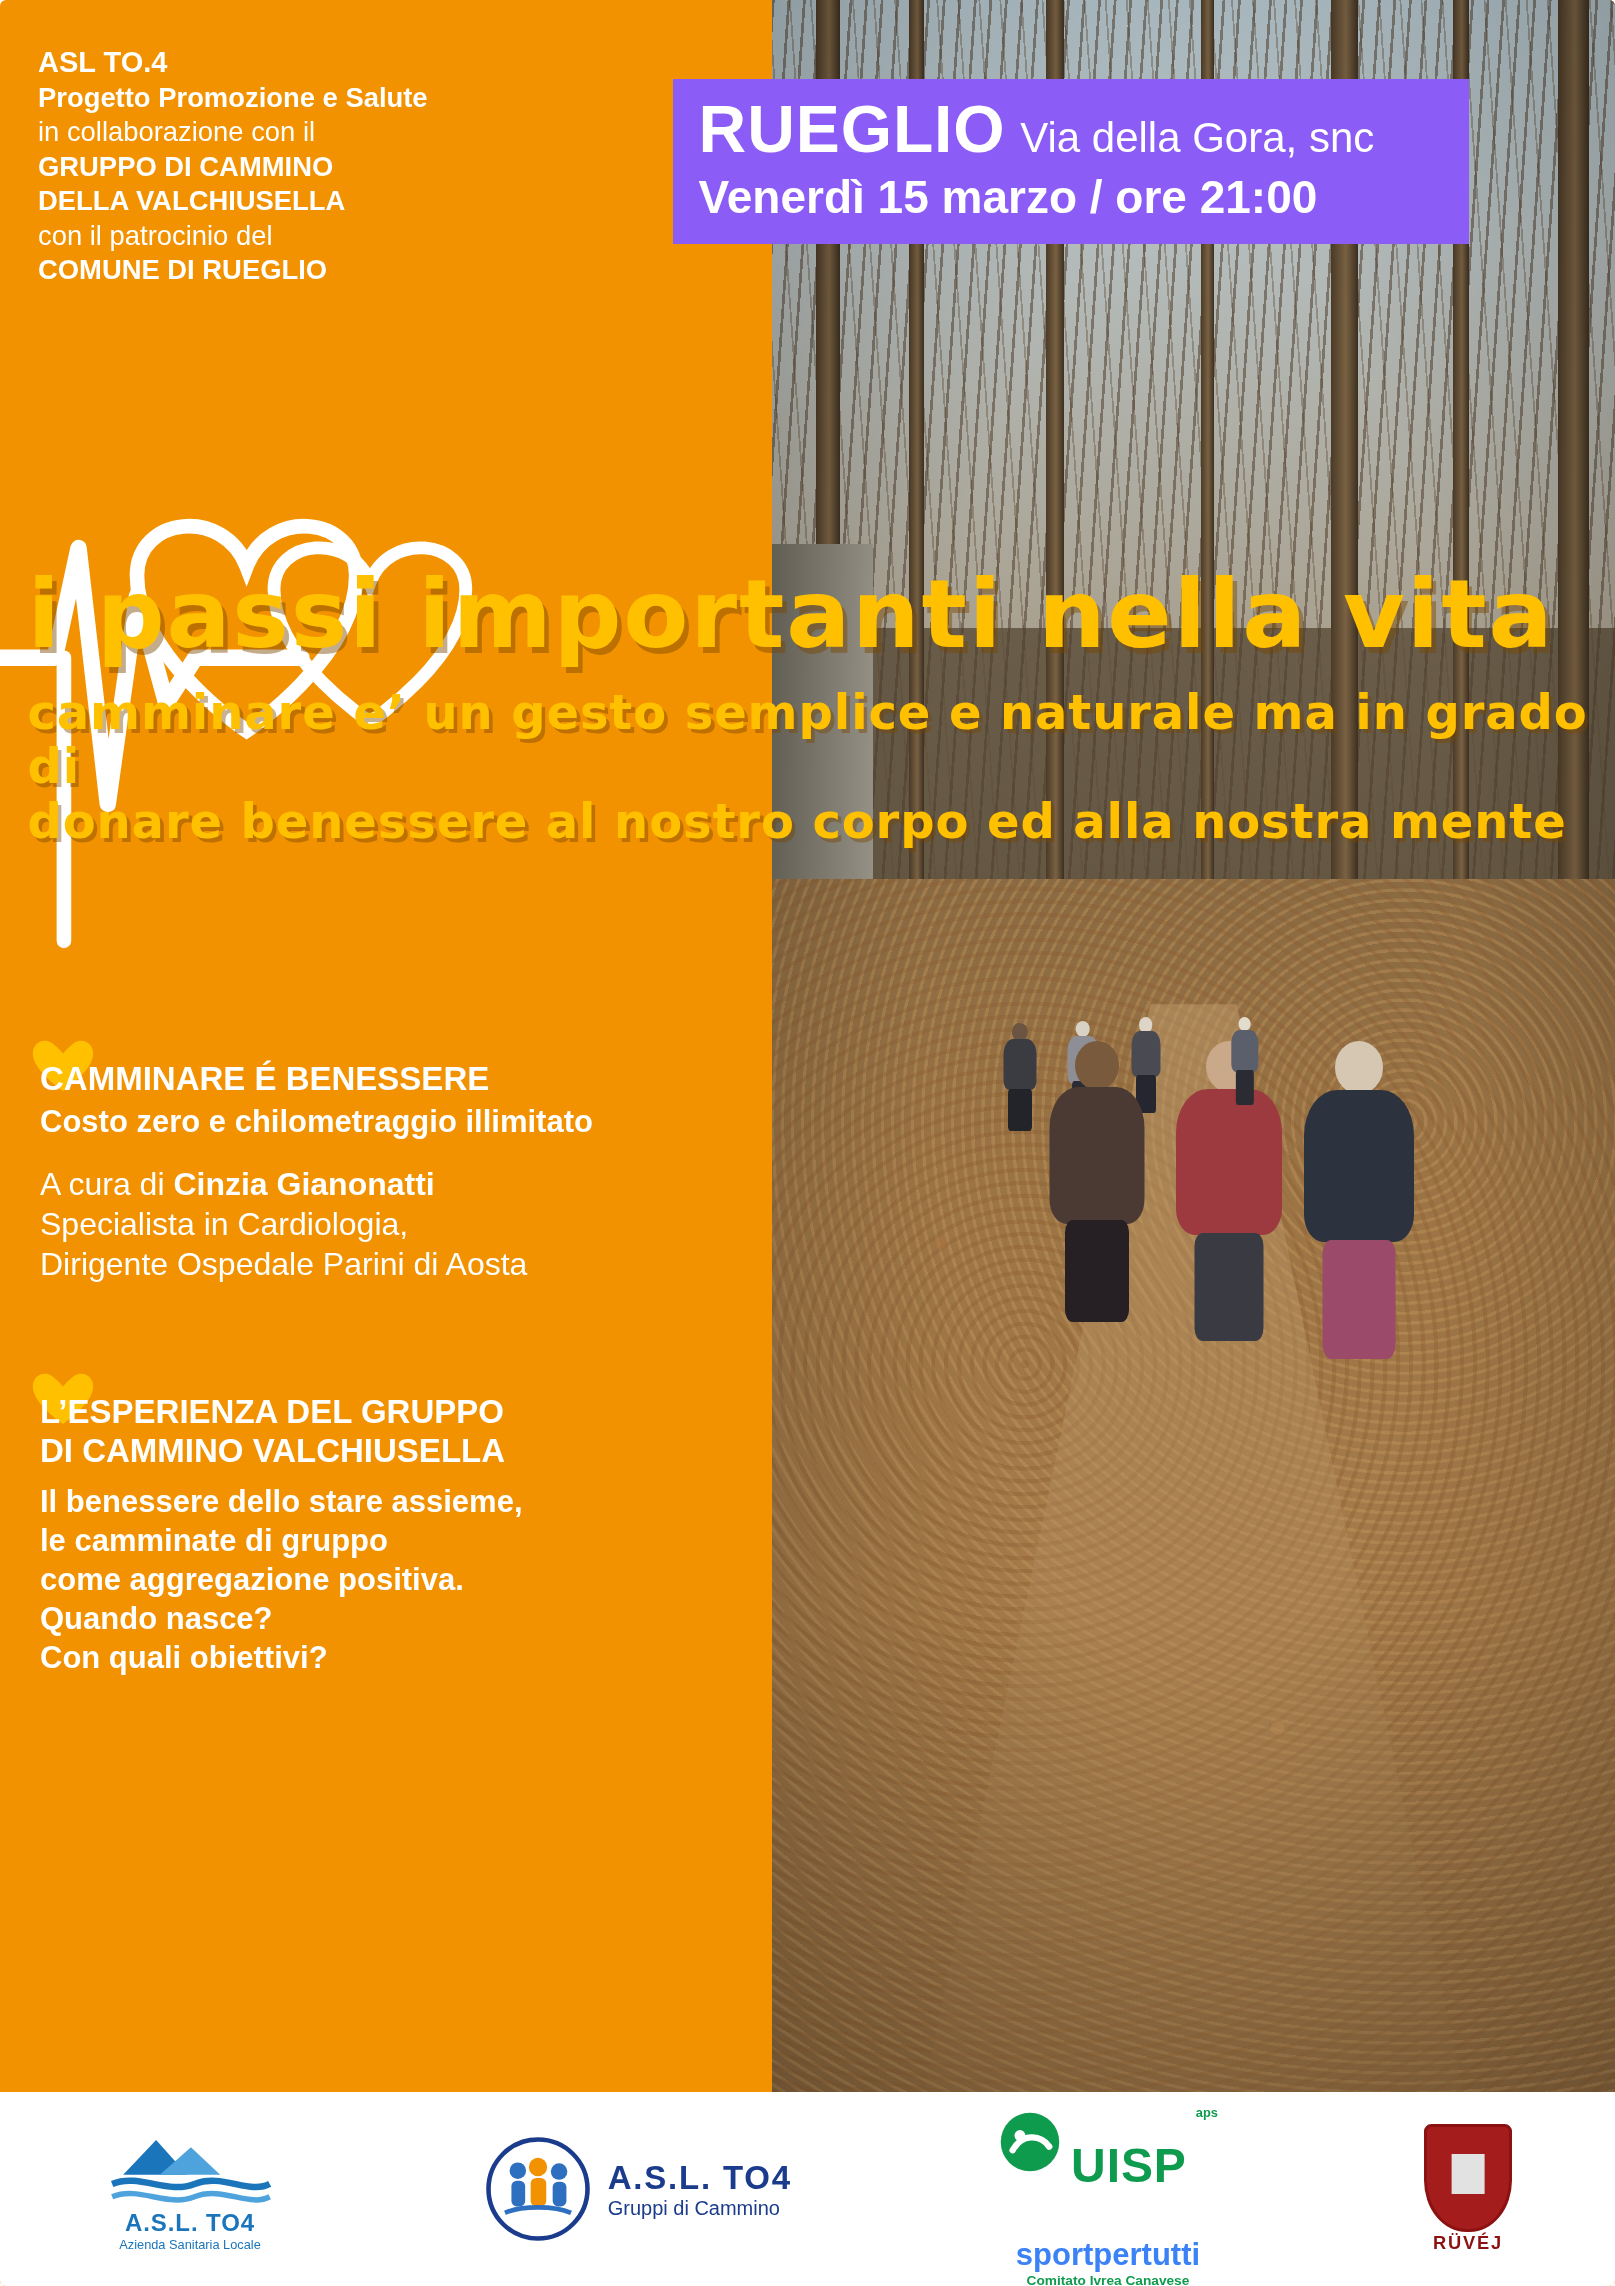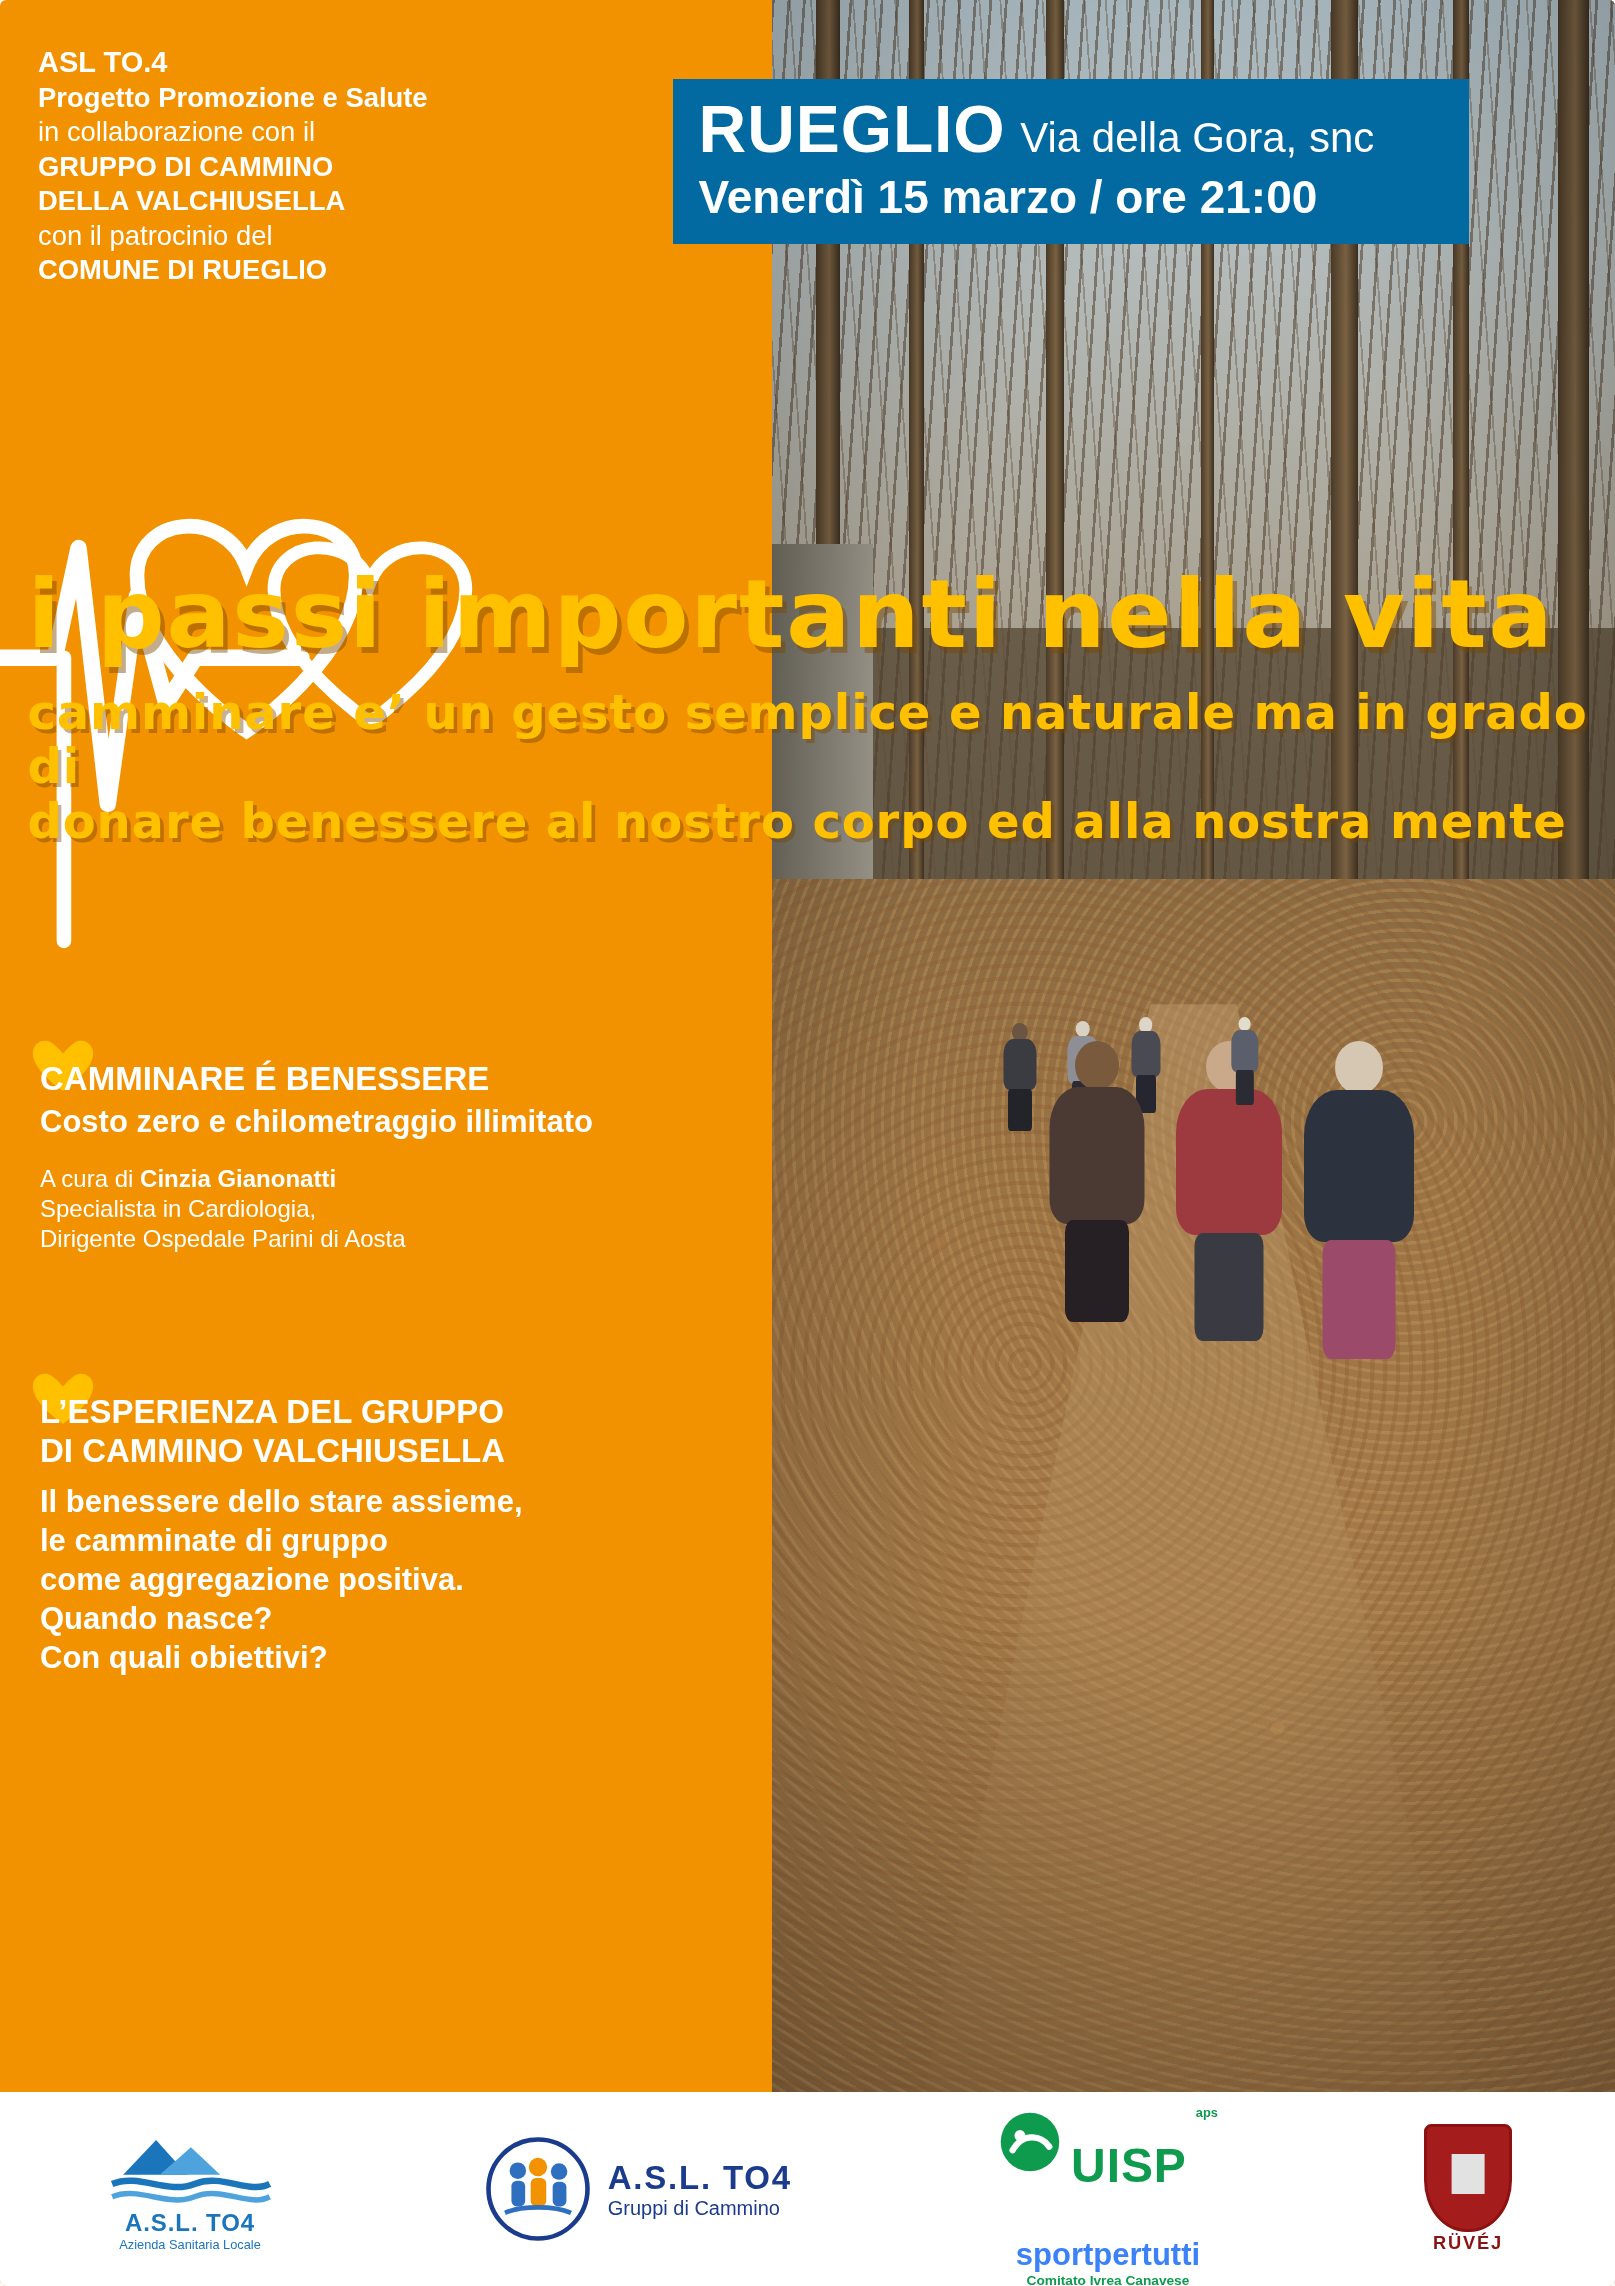--- a/index.html
+++ b/index.html
@@ -101,21 +101,21 @@
   .credits .b { font-weight: bold; }
   .credits .big { font-size: 29px; }
 
   
   .event-banner {
     position: absolute;
     left: 673px;
     top: 79px;
     width: 796px;
     padding: 16.4px 22px 20px 25.6px;
-    background: #0369a1;
+    background: #8b5cf6;
     color: #ffffff;
   }
   .event-line1 { display: flex; align-items: baseline; gap: 14.6px; }
   .event-city {
     font-size: 66px; font-weight: bold; letter-spacing: 0.9px; line-height: 1.05;
   }
   .event-addr { font-size: 42px; line-height: 1.05; }
   .event-line2 { font-size: 46px; font-weight: bold; margin-top: 5.5px; }
   .event-line3 { font-size: 38px; margin-top: 3.7px; }
   .event-line3 b { font-weight: bold; }
@@ -177,21 +177,21 @@
     line-height: 1.18;
     position: relative;
   }
   .sec-sub {
     font-size: 31px;
     font-weight: bold;
     line-height: 1.2;
     margin-top: 3.7px;
   }
   .sec-body {
-    font-size: 24px;
+    font-size: 32px;
     line-height: 1.26;
     margin-top: 24px;
   }
   .sec-body b { font-weight: bold; }
   .sec-lines { font-size: 31px; font-weight: bold; line-height: 1.26; margin-top: 11px; }
 
   #section-benessere { top: 1060px; }
   #section-esperienza { top: 1393px; }
 
   

